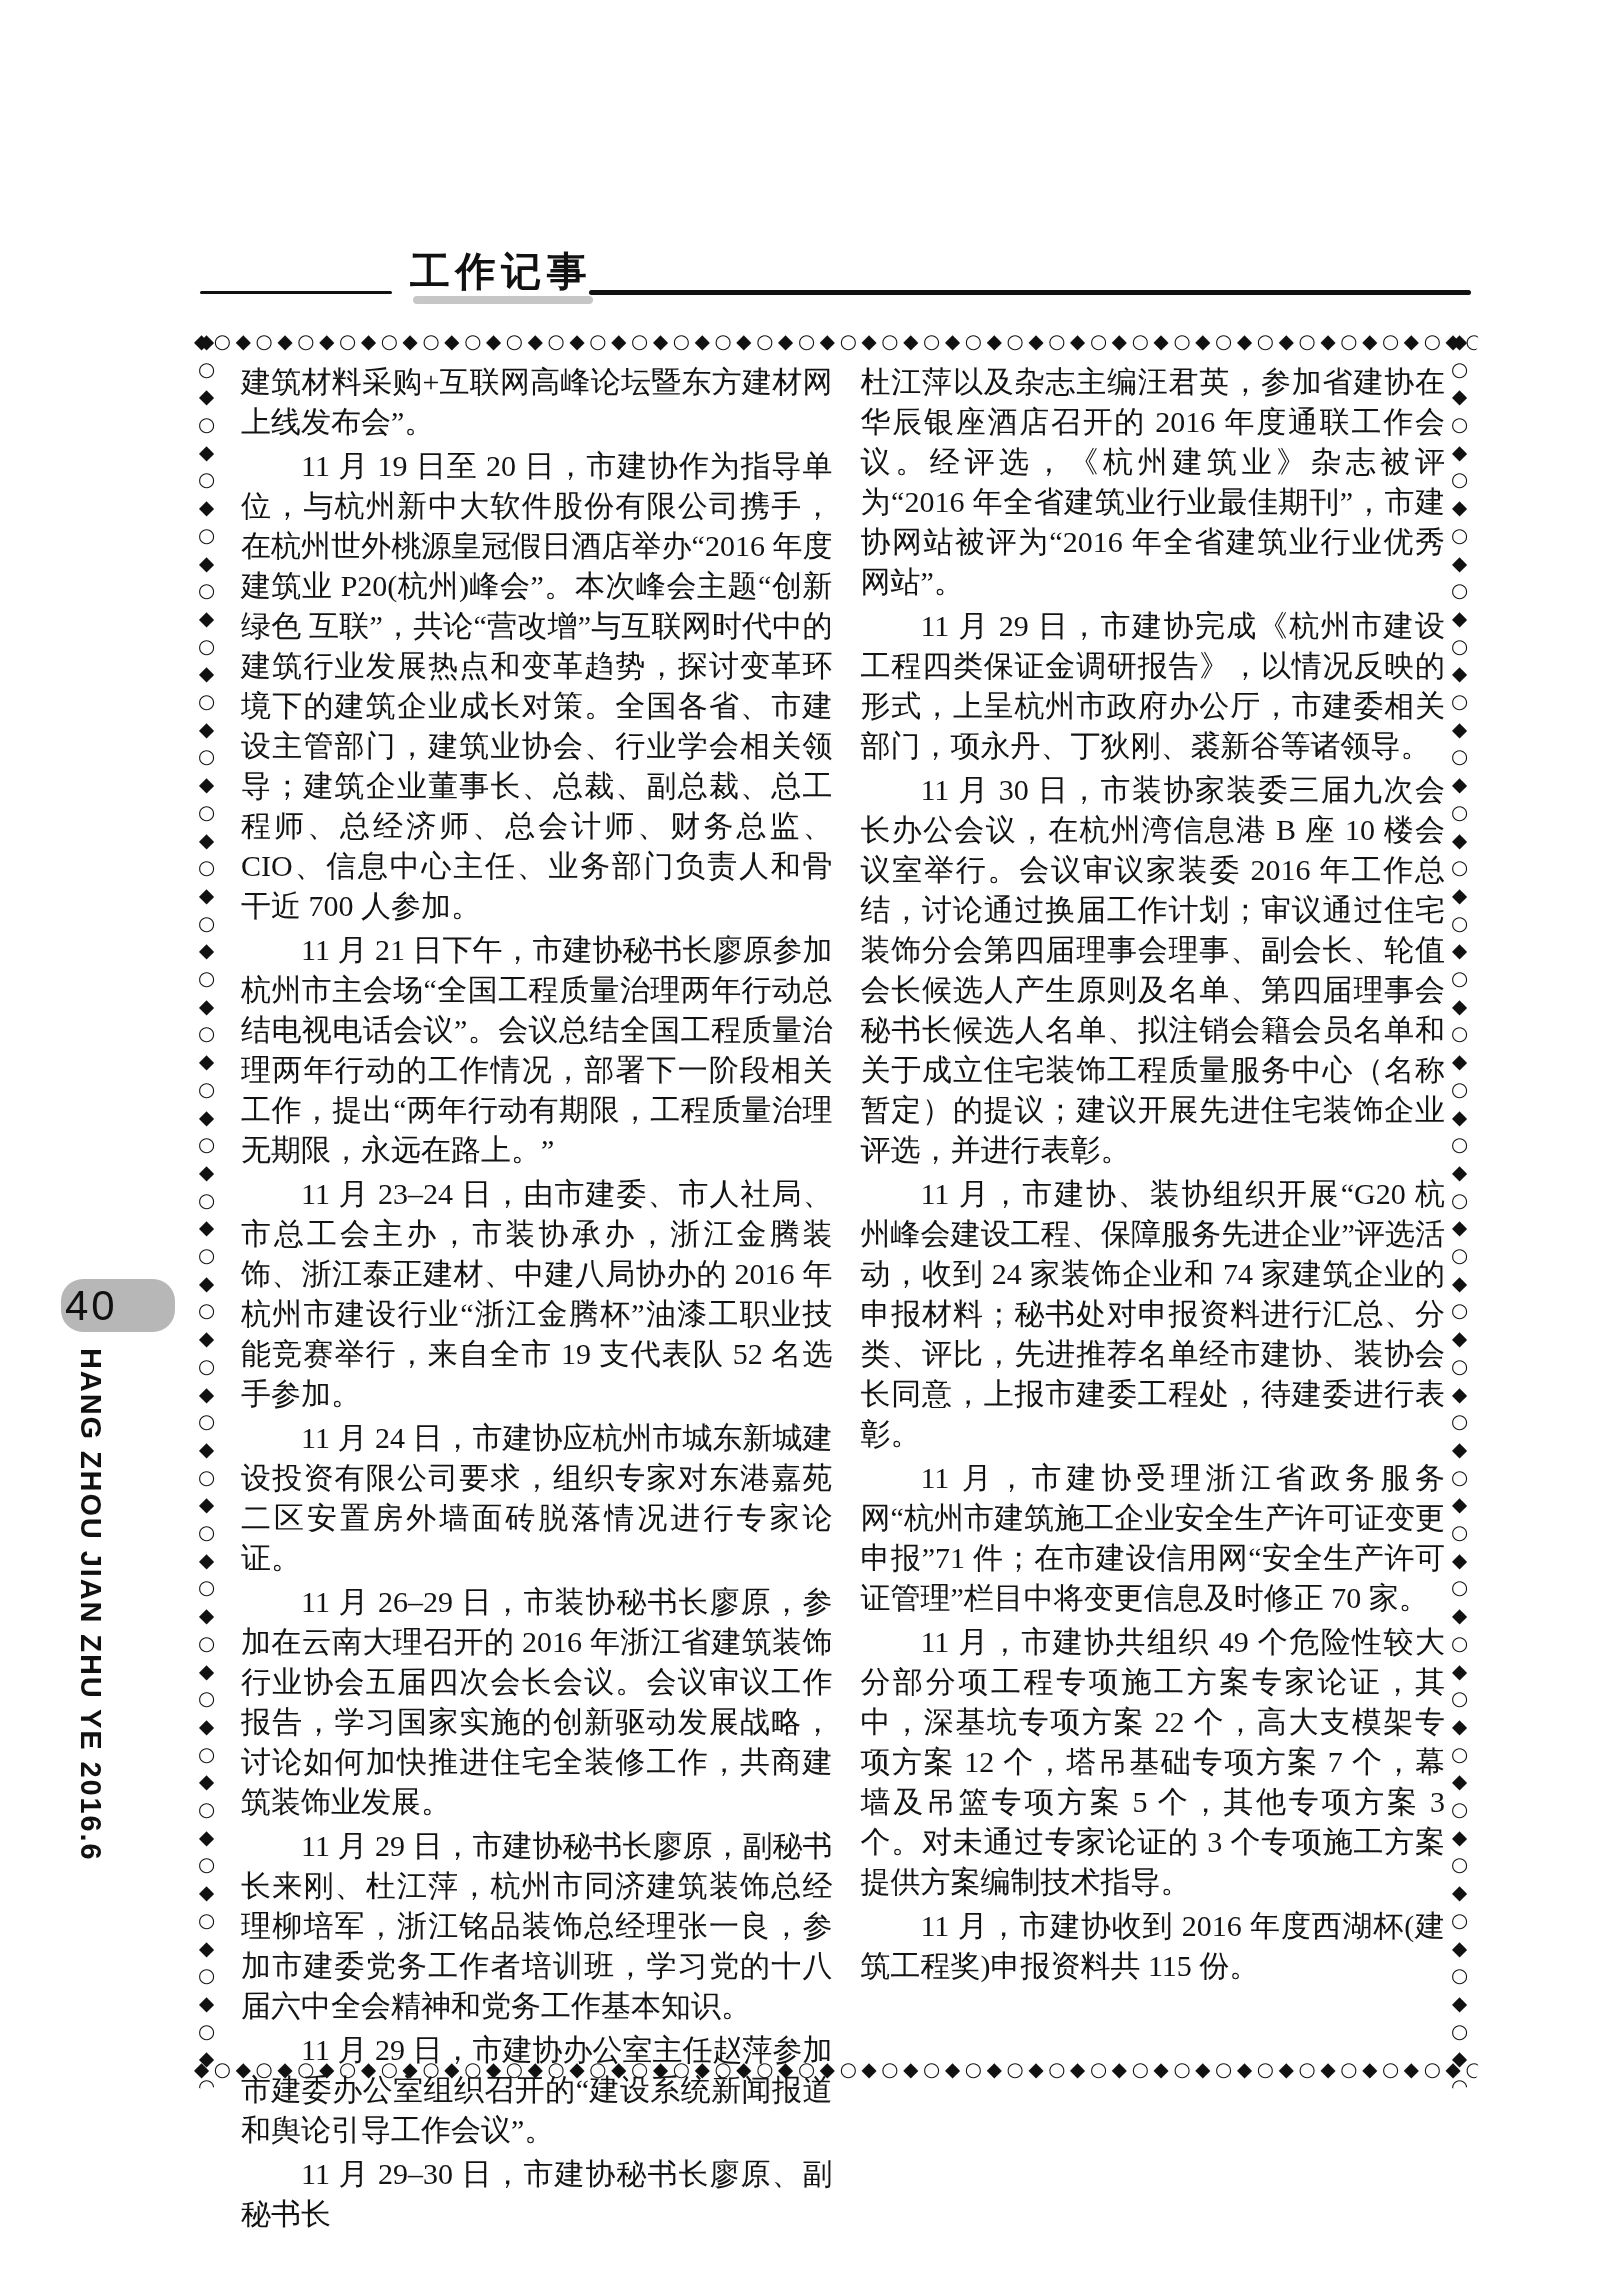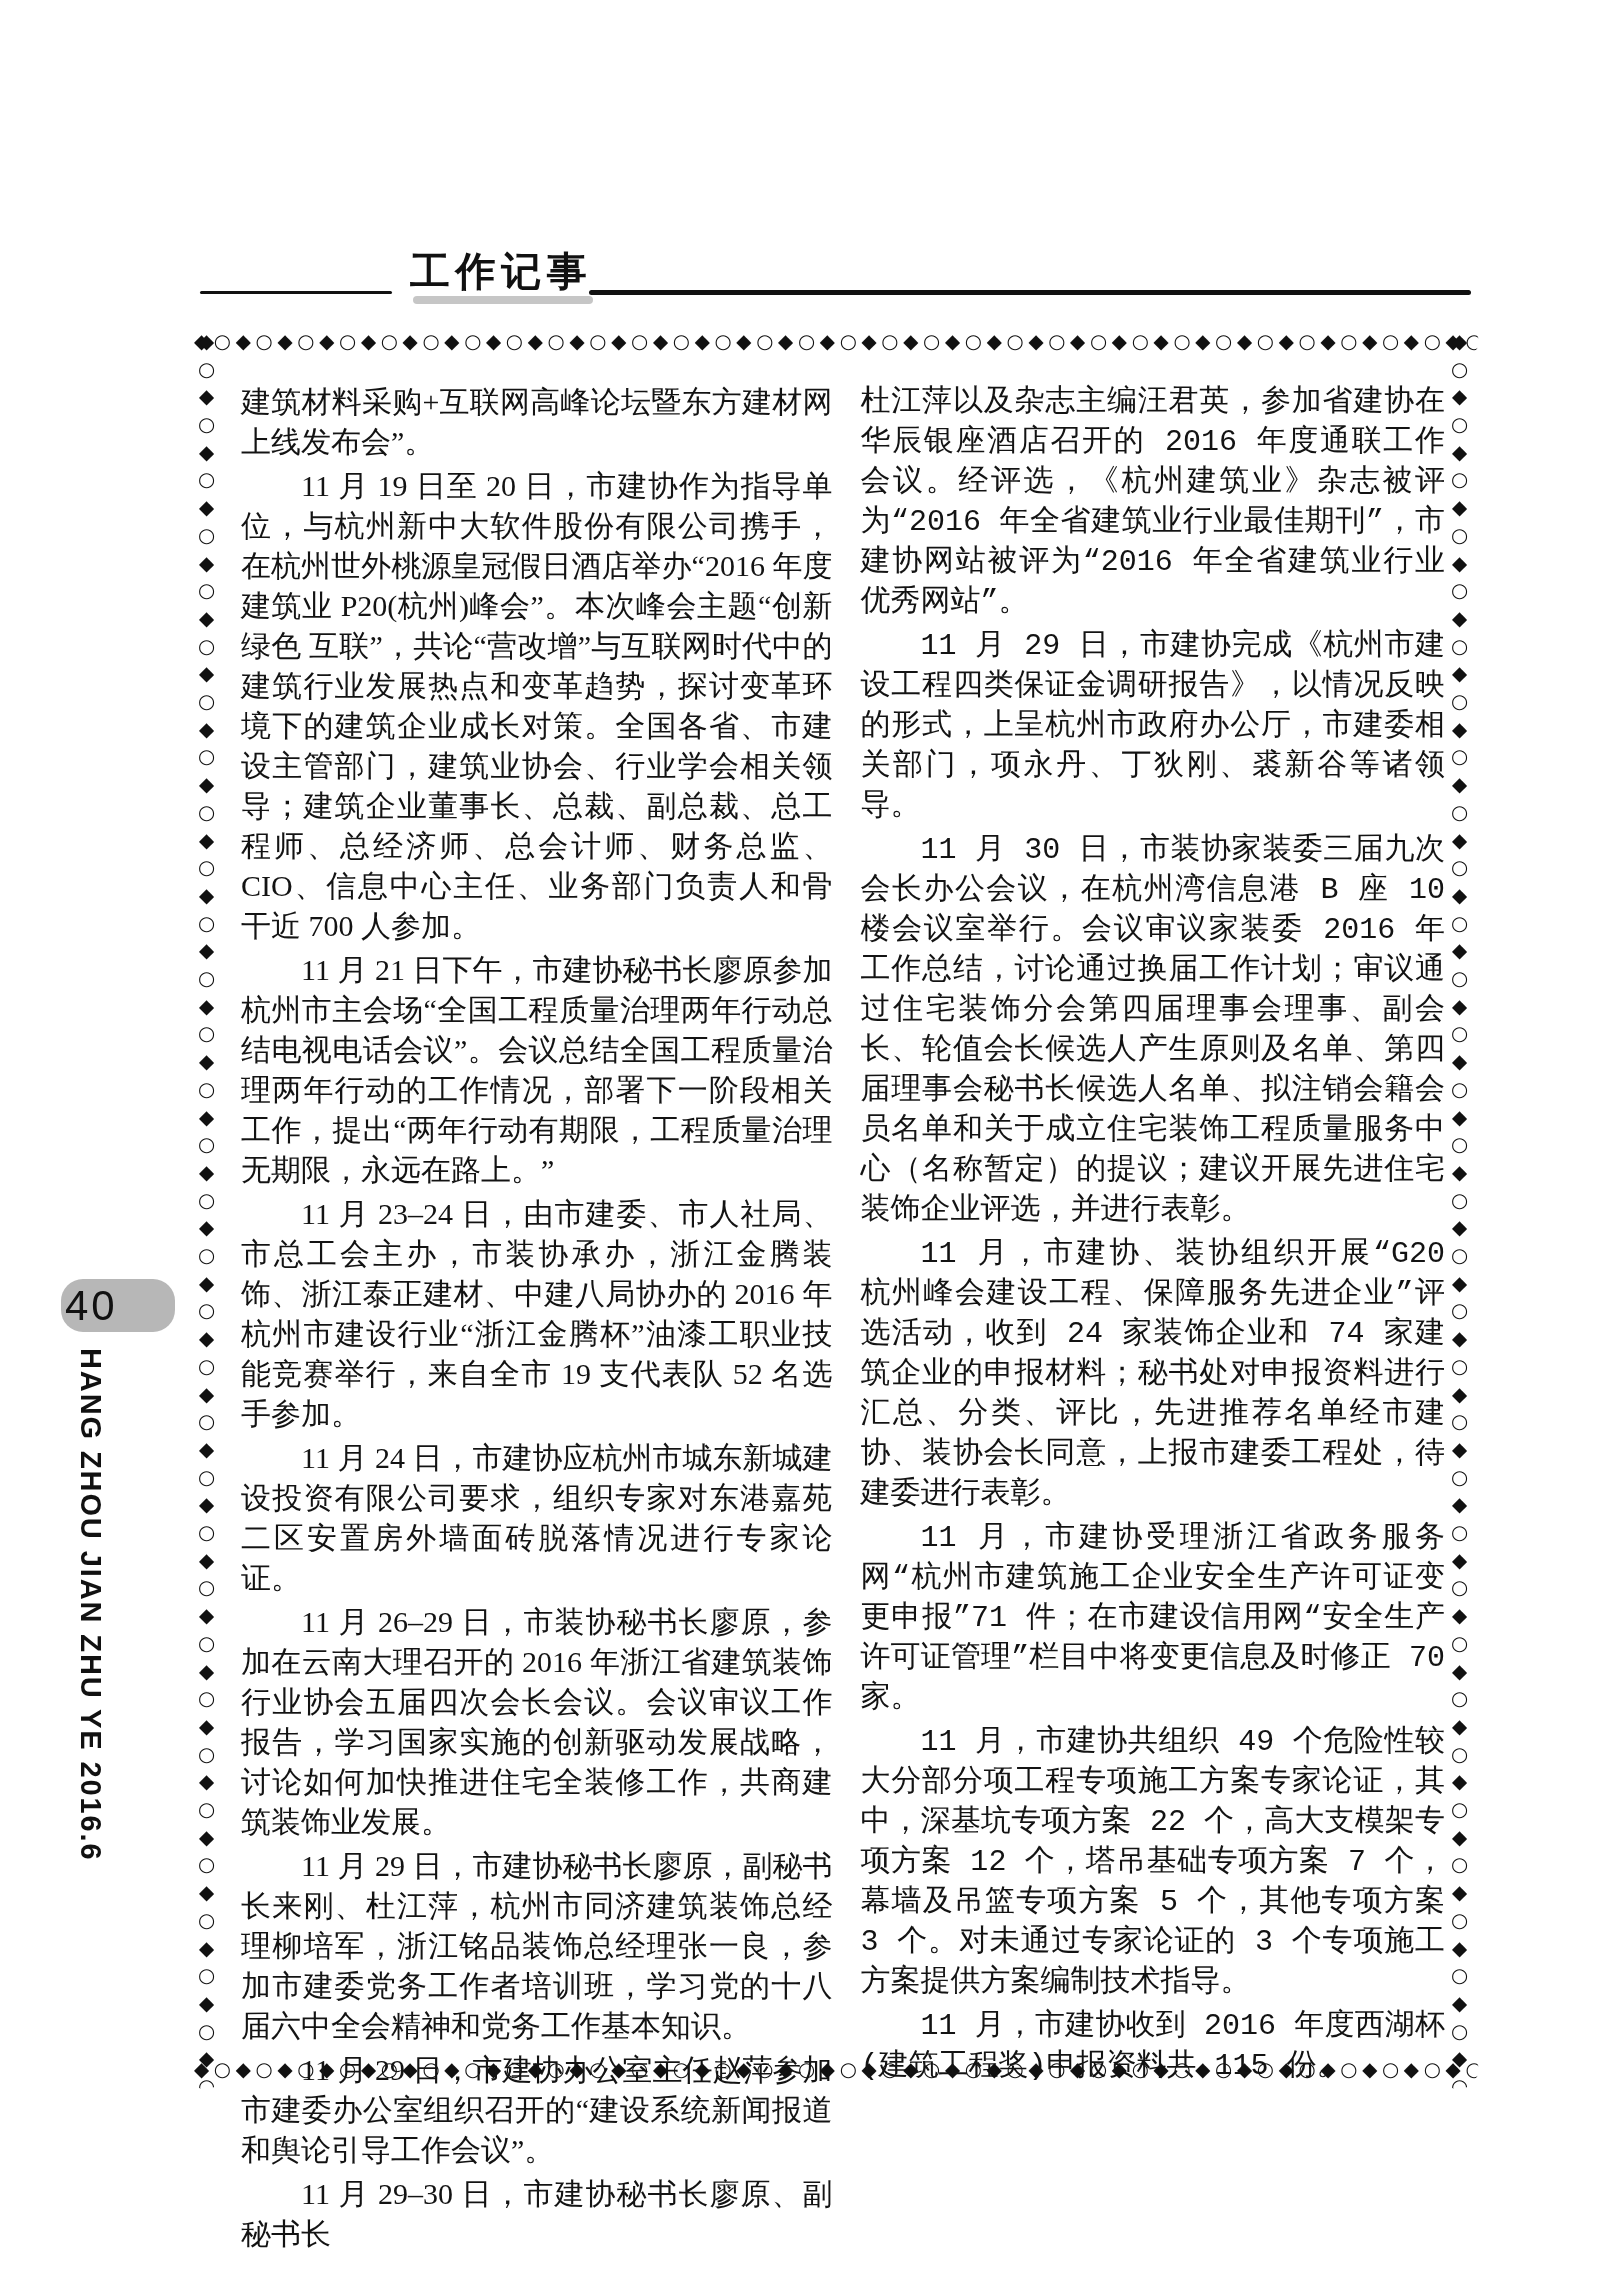--- a/index.html
+++ b/index.html
@@ -70,33 +70,33 @@
   .border-v {
     top: 0; width: 24px; height: 1760px;
     writing-mode: vertical-rl;
   }
   .border-left { left: 0; }
   .border-right { right: 0; }
 
   
   .columns {
     position: absolute;
-    left: 39px; top: 44px;
+    left: 39px; top: 24px;
     width: 1220px;
     display: flex;
     gap: 12px;
   }
   .col {
     font-size: 30px;
     line-height: 40px;
     text-align: justify;
     color: #131313;
   }
   .col-left  { width: 601px; }
-  .col-right { width: 594px; font-family: Liberation Mono, monospace; }
+  .col-right { width: 594px; }
   .col p { text-indent: 0; }
   .col p.indent { text-indent: 2em; }
 
   
   .page-number-badge {
     position: absolute;
     left: 45px; top: 1263px;
     width: 114px; height: 53px;
     background: #b7b7b7;
     display: flex;

